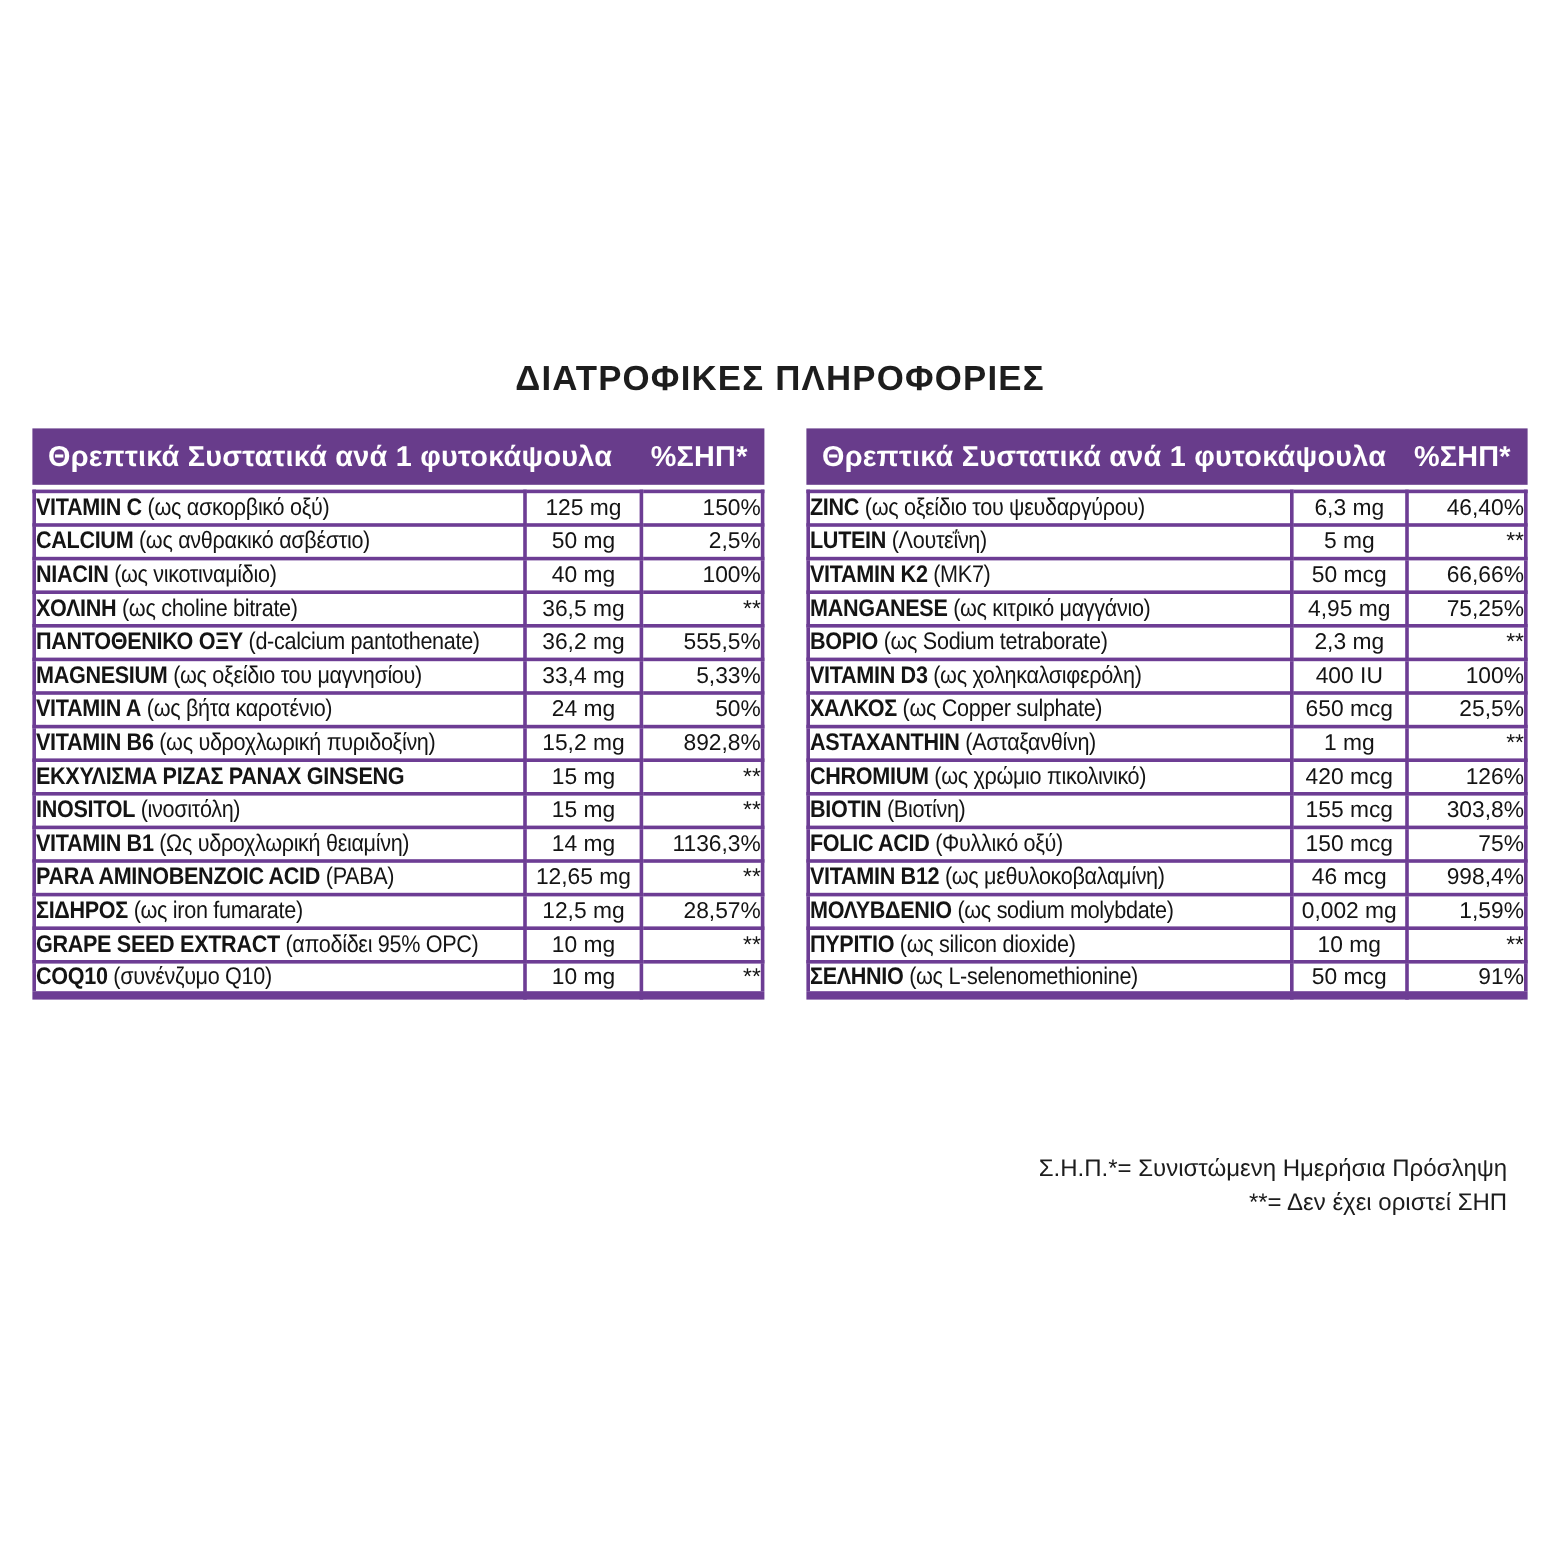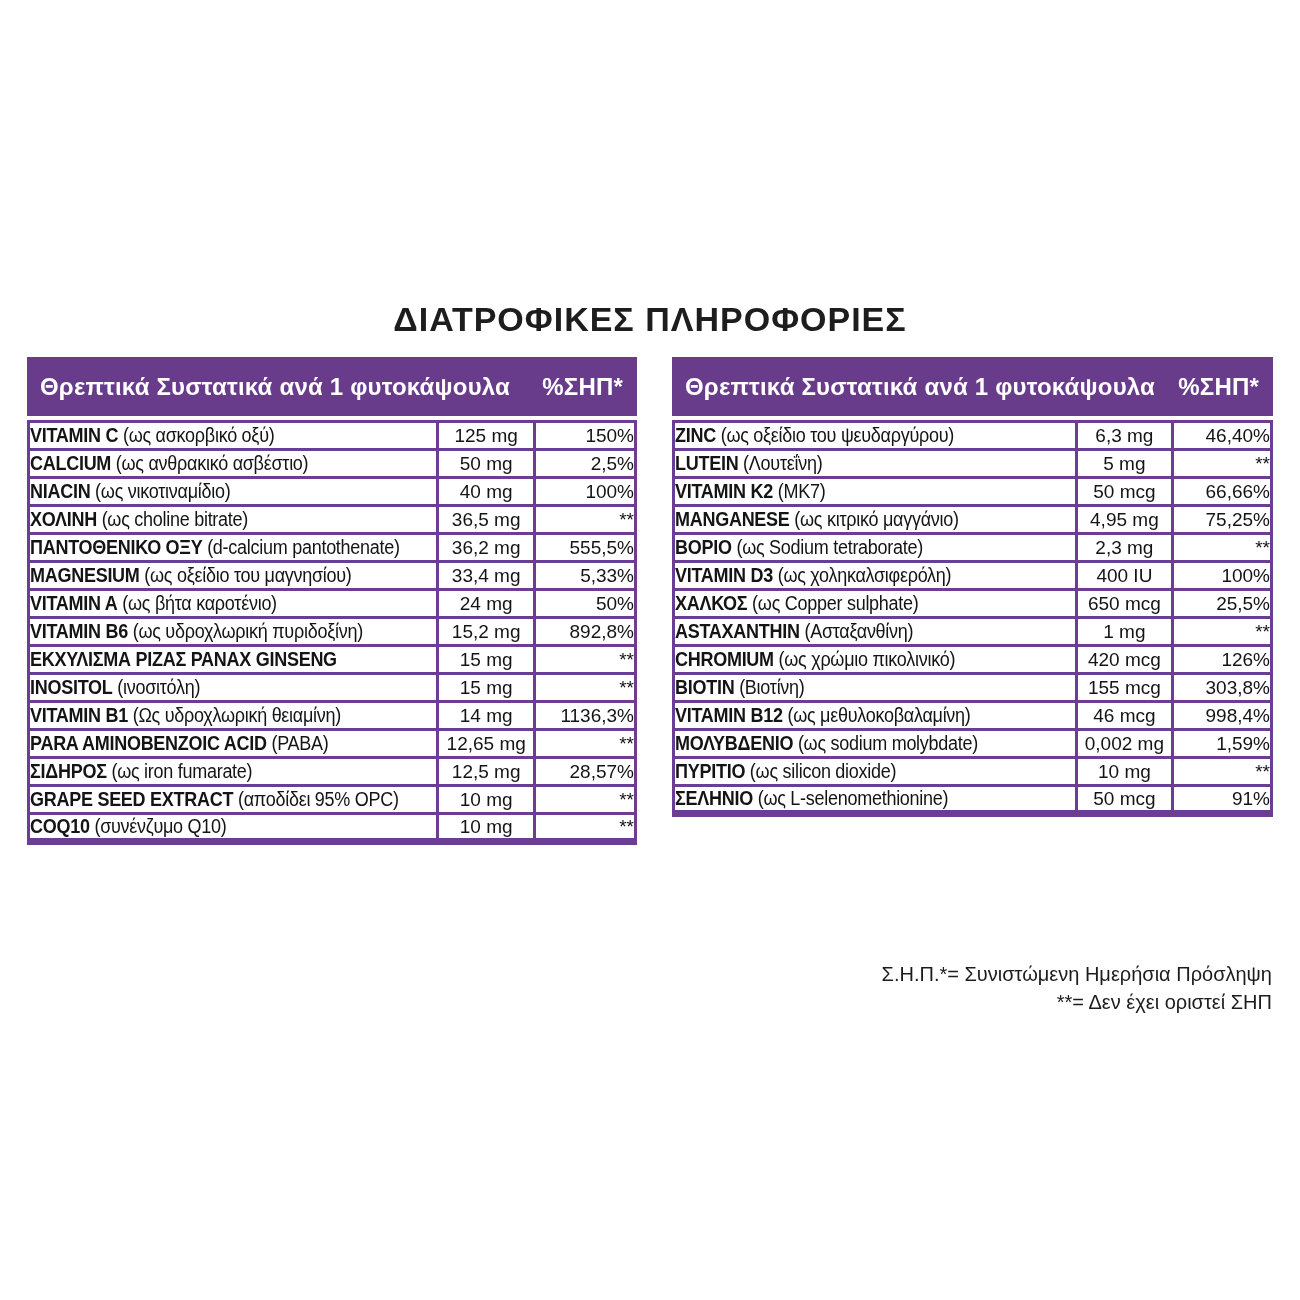--- a/index.html
+++ b/index.html
@@ -8,38 +8,38 @@
     width:1300px;height:1300px;
     background:#ffffff;
     font-family:"Liberation Sans", sans-serif;
     overflow:hidden;
   }
   .page-title{
     position:absolute;
     top:300px;left:0;width:1300px;
     margin:0;
     text-align:center;
-    font-size:34px;
+    font-size:29px;
     font-weight:bold;
     letter-spacing:1px;
     color:#1d1d1d;
   }
   .tables-wrap{
     position:absolute;
     top:357px;left:27px;
     width:1246px;
     display:flex;
     justify-content:space-between;
   }
   .nutri-table{width:610px;}
   .nutri-table.right{width:601px;}
   .thead{
     background:#683c8b;
     color:#ffffff;
-    height:59px;
+    height:47px;
     display:flex;
     align-items:center;
     justify-content:space-between;
     padding:0 14px 0 13px;
     box-sizing:border-box;
     font-size:24px;
     font-weight:bold;
     letter-spacing:0.2px;
     margin-bottom:4px;
   }
@@ -70,21 +70,21 @@
     font-size:20px;
     letter-spacing:-0.3px;
     white-space:nowrap;
   }
   .name-inner b{font-weight:bold;}
   .name-inner .detail{font-weight:normal;}
   td.amt, td.pct{font-size:19px;}
   .footnotes{
     position:absolute;
     top:960px;
-    right:28px;
+    right:44px;
     text-align:right;
     font-size:20px;
     line-height:1.4;
     color:#1c1c1c;
   }
 </style>
 </head>
 <body>
 
 <div class="page">
@@ -230,20 +230,25 @@
               <td class="name"><span class="name-inner"><b>CHROMIUM</b> <span class="detail">(ως χρώμιο πικολινικό)</span></span></td>
               <td class="amt">420 mcg</td>
               <td class="pct">126%</td>
             </tr>
             <tr>
               <td class="name"><span class="name-inner"><b>BIOTIN</b> <span class="detail">(Βιοτίνη)</span></span></td>
               <td class="amt">155 mcg</td>
               <td class="pct">303,8%</td>
             </tr>
             <tr>
+              <td class="name"><span class="name-inner"><b>FOLIC ACID</b> <span class="detail">(Φυλλικό οξύ)</span></span></td>
+              <td class="amt">150 mcg</td>
+              <td class="pct">75%</td>
+            </tr>
+            <tr>
               <td class="name"><span class="name-inner"><b>VITAMIN B12</b> <span class="detail">(ως μεθυλοκοβαλαμίνη)</span></span></td>
               <td class="amt">46 mcg</td>
               <td class="pct">998,4%</td>
             </tr>
             <tr>
               <td class="name"><span class="name-inner"><b>ΜΟΛΥΒΔΕΝΙΟ</b> <span class="detail">(ως sodium molybdate)</span></span></td>
               <td class="amt">0,002 mg</td>
               <td class="pct">1,59%</td>
             </tr>
             <tr>

